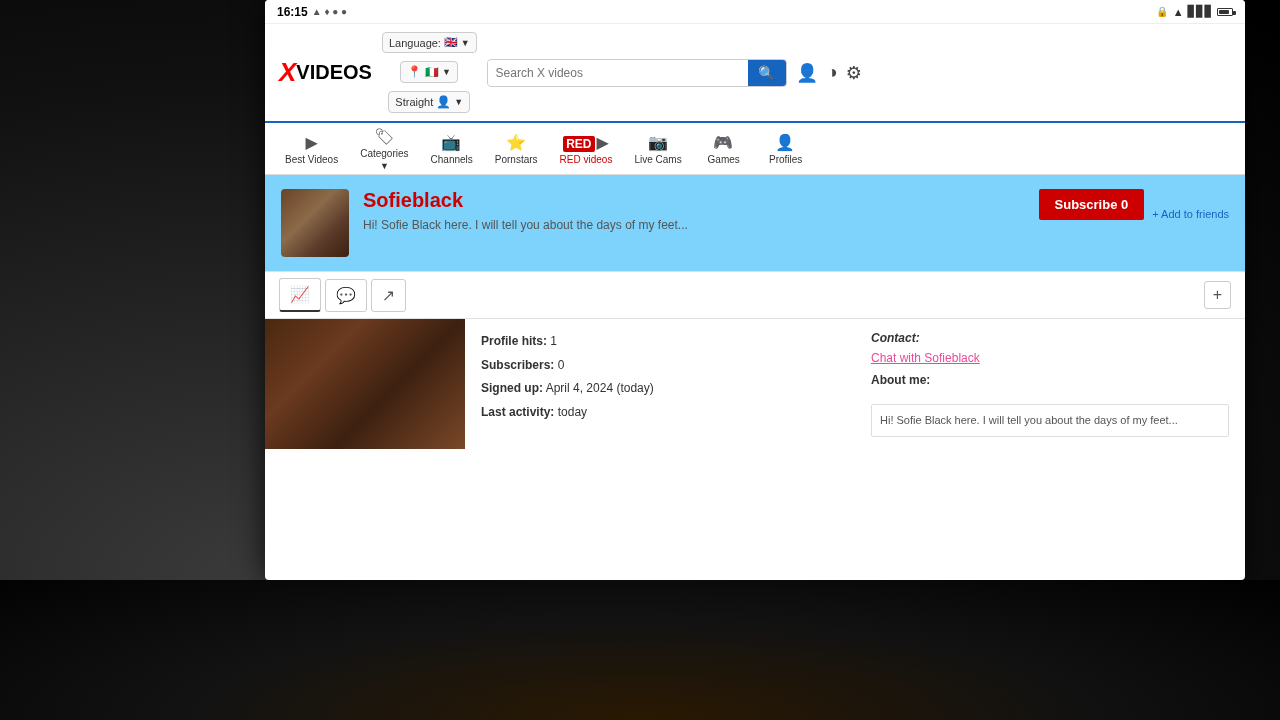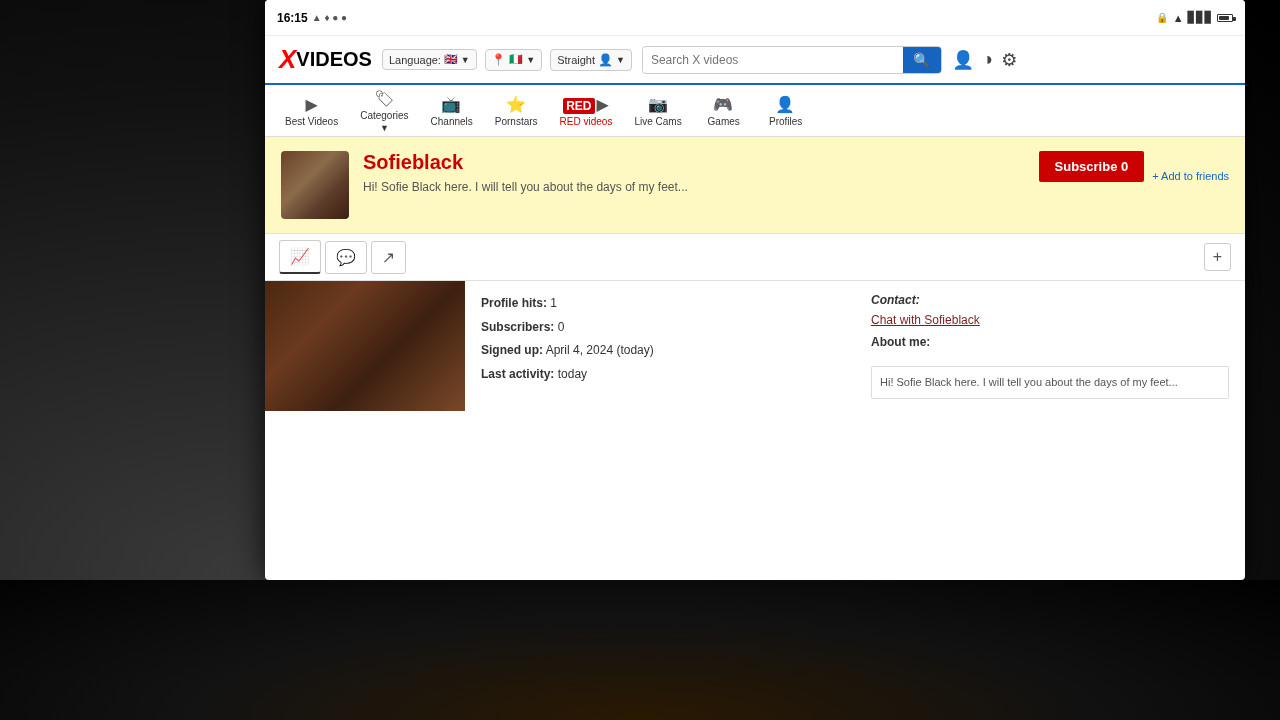--- a/index.html
+++ b/index.html
@@ -38,21 +38,21 @@
       height: 580px;
       background: #fff;
       border-radius: 4px;
       overflow: hidden;
       box-shadow: 0 0 30px rgba(0,0,0,0.8);
     }
 
     
     .status-bar {
       background: #fff;
-      height: 36px;
+      height: 24px;
       display: flex;
       align-items: center;
       justify-content: space-between;
       padding: 0 12px;
       border-bottom: 1px solid #eee;
     }
     .status-left {
       font-size: 12px;
       font-weight: bold;
       color: #000;
@@ -98,20 +98,21 @@
       font-size: 20px;
       font-weight: 900;
     }
 
     .header-controls {
       display: flex;
       align-items: center;
       gap: 8px;
       font-size: 12px;
       color: #333;
+      flex-direction: column;
     }
 
     .lang-btn, .location-btn, .straight-btn {
       display: flex;
       align-items: center;
       gap: 3px;
       border: 1px solid #ccc;
       border-radius: 4px;
       padding: 3px 6px;
       font-size: 11px;
@@ -190,21 +191,21 @@
       color: #fff;
       font-size: 12px;
       font-weight: bold;
       padding: 1px 3px;
       border-radius: 2px;
       margin-right: 2px;
     }
 
     
     .profile-section {
-      background: #fef9c3;
+      background: #7dd3fc;
       padding: 14px 16px;
       display: flex;
       align-items: flex-start;
       gap: 14px;
       border-bottom: 1px solid #e0e0e0;
     }
 
     .profile-avatar {
       width: 68px;
       height: 68px;
@@ -317,21 +318,21 @@
     .stat-line { margin-bottom: 2px; }
     .stat-label { font-weight: bold; text-align: center; }
     .stat-value { color: #333; }
 
     .stats-contact {
       flex: 1;
       padding: 12px 16px;
       font-size: 12px;
     }
     .contact-label { font-weight: bold; color: #333; margin-bottom: 6px; font-style: italic; }
-    .contact-link { color: #7f1d1d; text-decoration: underline; cursor: pointer; }
+    .contact-link { color: #ec4899; text-decoration: underline; cursor: pointer; }
     .about-label { font-weight: bold; color: #333; margin-top: 8px; margin-bottom: 17px; }
     .about-box {
       border: 1px solid #ddd;
       padding: 8px;
       font-size: 11px;
       color: #555;
       line-height: 1.4;
       border-radius: 2px;
     }
 

